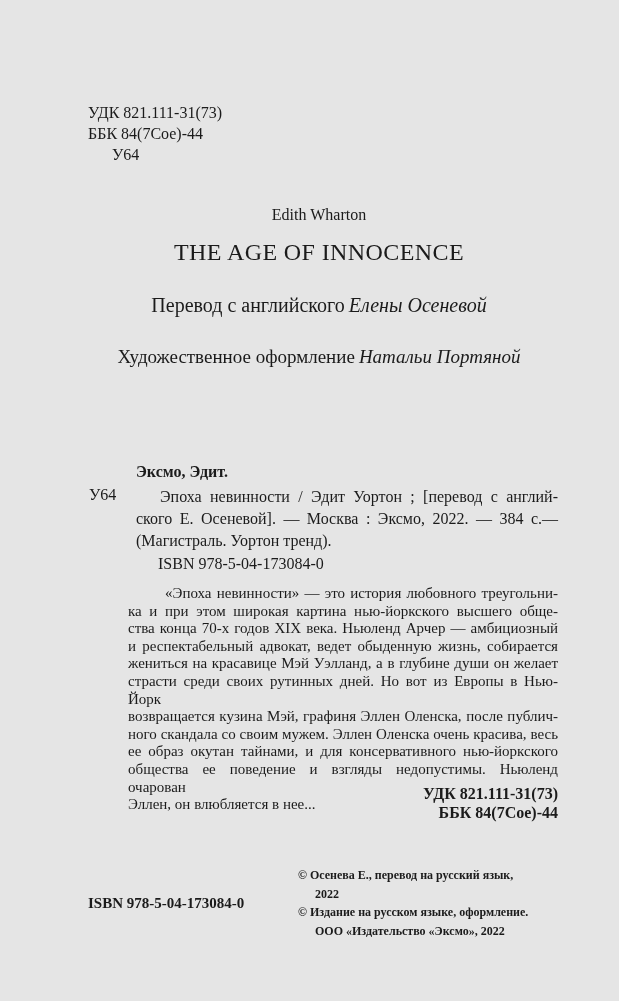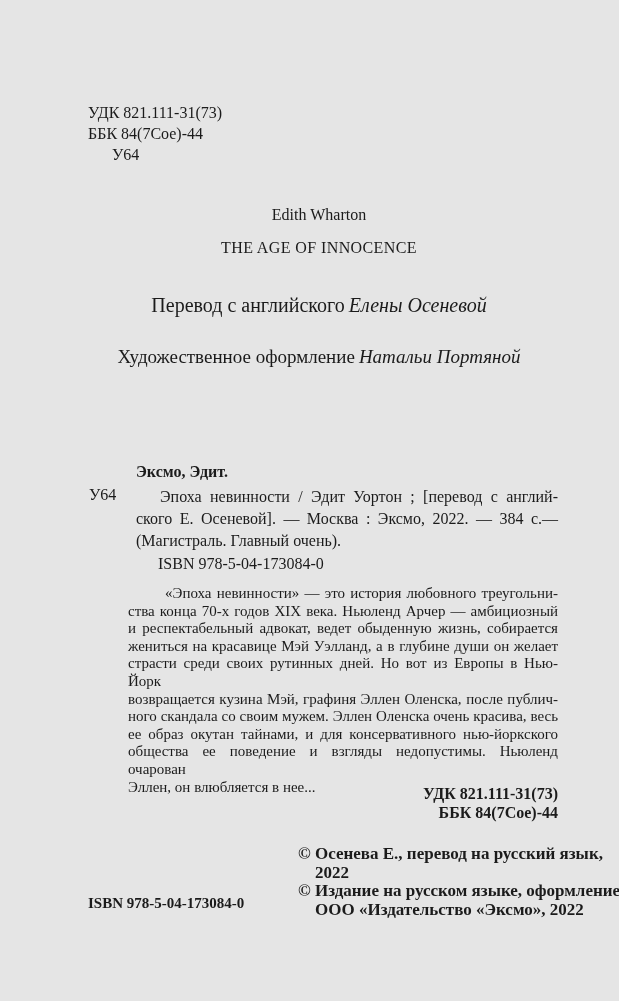--- a/index.html
+++ b/index.html
@@ -14,21 +14,21 @@
   }
   .abs { position: absolute; }
 
   
   .top-codes { left: 88px; top: 102px; font-size: 16px; line-height: 21px; }
   .top-codes .idx { padding-left: 24px; }
 
   
   .centered { left: 20px; width: 598px; text-align: center; }
   .orig-author { top: 206px; font-size: 16px; }
-  .orig-title  { top: 239px; font-size: 16px; letter-spacing: 0.4px; }
+  .orig-title  { top: 239px; font-size: 24px; letter-spacing: 0.4px; }
 
   
   .credit1 { top: 294px; font-size: 20px; }
   .credit2 { top: 346px; font-size: 19px; }
   .credit .name { font-style: italic; margin-left: 4px; }
 
   
   .card-heading { left: 136px; top: 463px; font-size: 16px; font-weight: bold; }
   .card-index   { left: 89px;  top: 486px; font-size: 16px; }
   .card-body    { left: 136px; top: 486px; width: 422px; font-size: 16px; line-height: 22px; }
@@ -38,21 +38,21 @@
 
   
   .annotation { left: 128px; top: 585px; width: 430px; font-size: 15px; line-height: 17.6px; }
   .annotation .fi { text-indent: 37px; }
 
   
   .bottom-codes { left: 300px; top: 784px; width: 258px; text-align: right;
                   font-size: 16px; font-weight: bold; line-height: 19px; }
 
   
-  .copyright { left: 298px; top: 845px; width: 272px; font-size: 17px;
+  .copyright { left: 298px; top: 866px; width: 272px; font-size: 12px;
                font-weight: bold; line-height: 18.5px; white-space: nowrap; }
   .copyright .indent { padding-left: 17px; }
 
   
   .isbn-bottom { left: 88px; top: 895px; font-size: 15px; font-weight: bold; }
 </style>
 </head>
 <body>
 
 <div class="page">
@@ -71,27 +71,28 @@
   </div>
   <div class="abs centered credit credit2">
     <span>Художественное оформление</span><span class="name">Натальи Портяной</span>
   </div>
 
   <div class="abs card-heading">Эксмо, Эдит.</div>
   <div class="abs card-index">У64</div>
   <div class="abs card-body">
     <div class="l1 jl">Эпоха невинности / Эдит Уортон ; [перевод с англий-</div>
     <div class="jl">ского Е. Осеневой]. — Москва : Эксмо, 2022. — 384 с.—</div>
-    <div>(Магистраль. Главный очень).</div>
+    <div>(Магистраль. Уортон тренд).</div>
   </div>
 
   <div class="abs isbn-mid">ISBN 978-5-04-173084-0</div>
 
   <div class="abs annotation">
     <div class="fi jl">«Эпоха невинности» — это история любовного треугольни-</div>
+    <div class="jl">ка и при этом широкая картина нью-йоркского высшего обще-</div>
     <div class="jl">ства конца 70-х годов XIX века. Ньюленд Арчер — амбициозный</div>
     <div class="jl">и респектабельный адвокат, ведет обыденную жизнь, собирается</div>
     <div class="jl">жениться на красавице Мэй Уэлланд, а в глубине души он желает</div>
     <div class="jl">страсти среди своих рутинных дней. Но вот из Европы в Нью-Йорк</div>
     <div class="jl">возвращается кузина Мэй, графиня Эллен Оленска, после публич-</div>
     <div class="jl">ного скандала со своим мужем. Эллен Оленска очень красива, весь</div>
     <div class="jl">ее образ окутан тайнами, и для консервативного нью-йоркского</div>
     <div class="jl">общества ее поведение и взгляды недопустимы. Ньюленд очарован</div>
     <div>Эллен, он влюбляется в нее...</div>
   </div>

